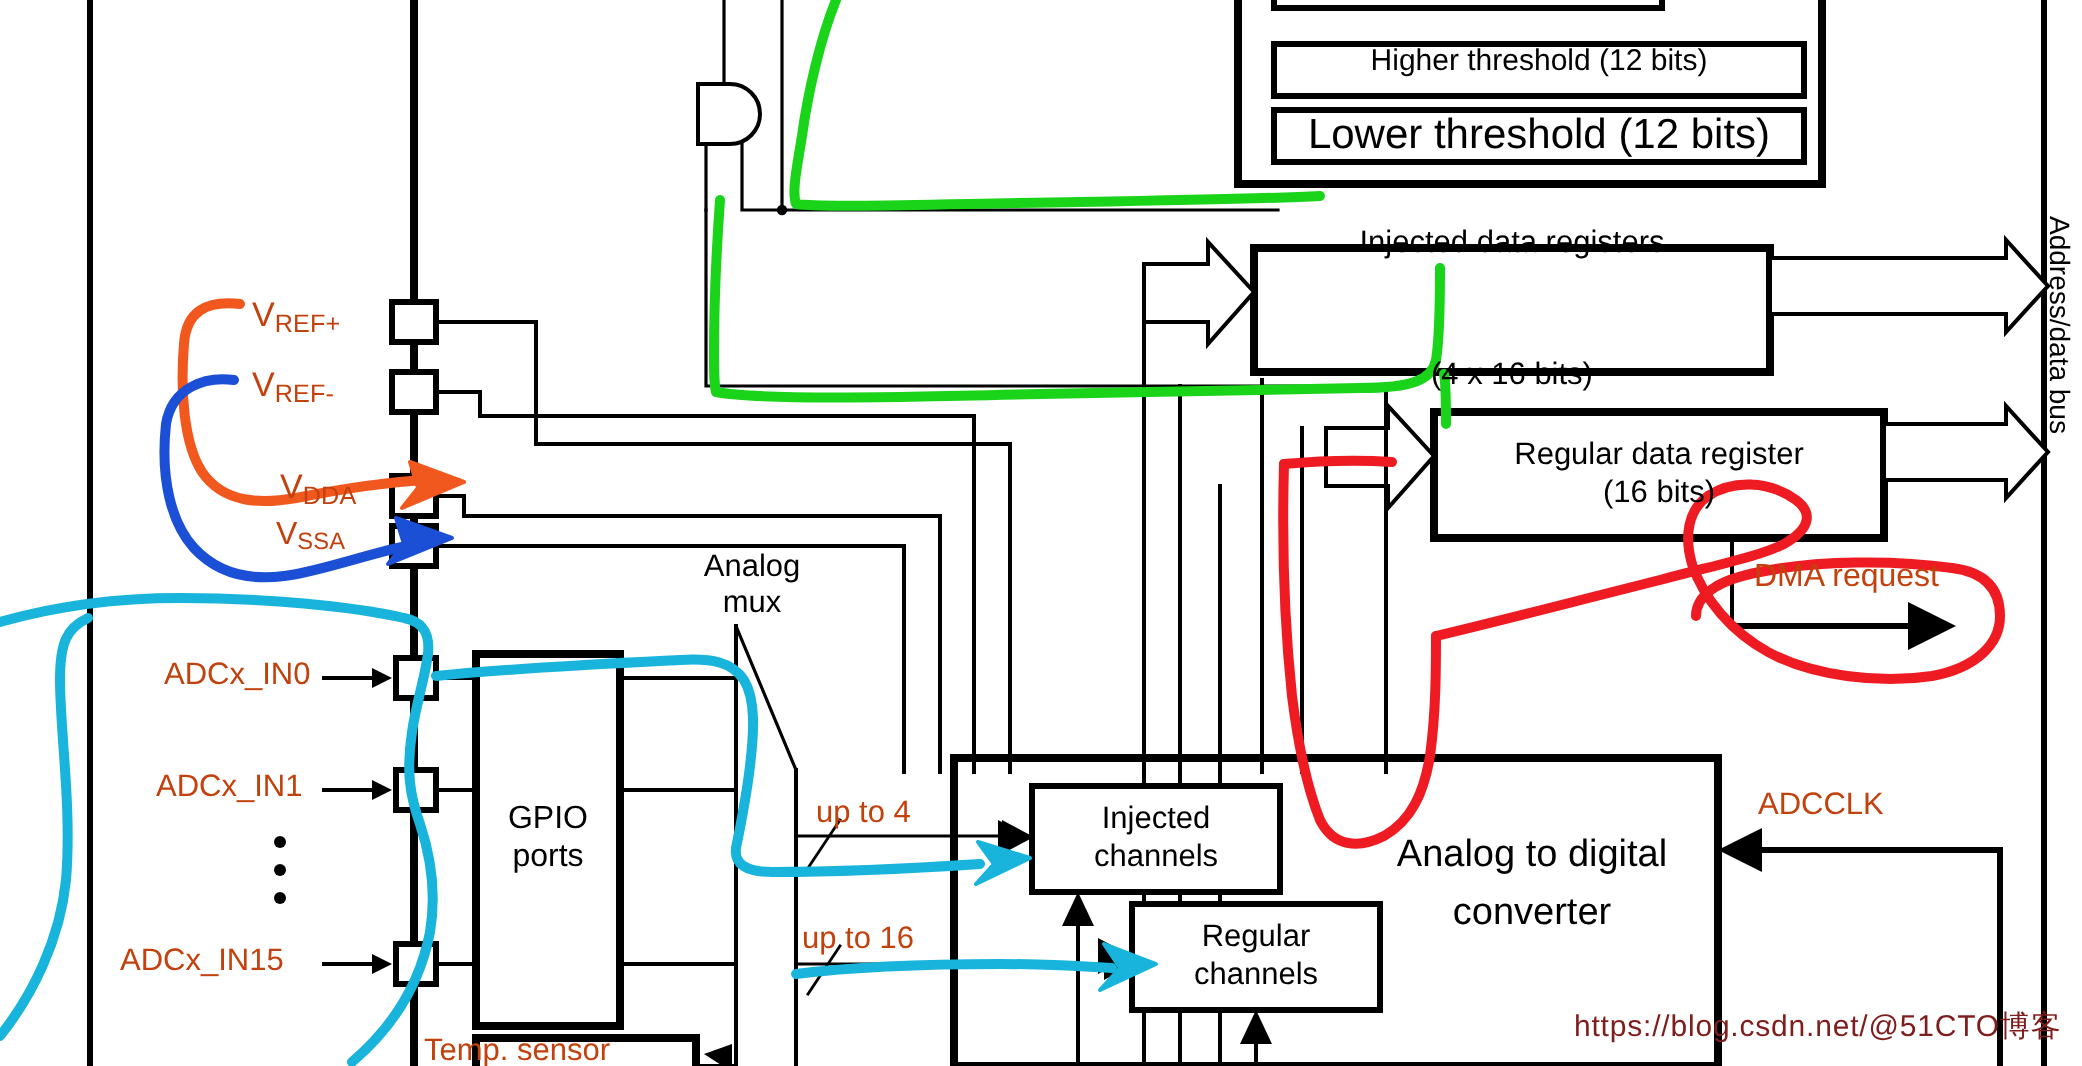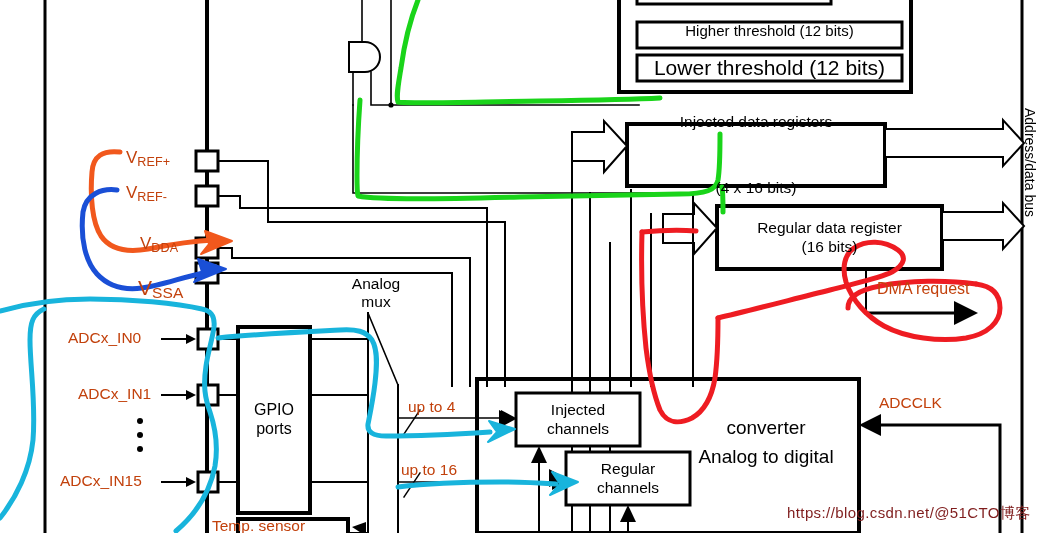--- a/index.html
+++ b/index.html
@@ -204,25 +204,25 @@
 
   <div class="lbl" style="left:126px;top:148px;font-size:17px;">
     <span>V</span><span class="sub">REF+</span>
   </div>
   <div class="lbl" style="left:126px;top:183px;font-size:17px;">
     <span>V</span><span class="sub">REF-</span>
   </div>
   <div class="lbl" style="left:140px;top:234px;font-size:17px;">
     <span>V</span><span class="sub">DDA</span>
   </div>
-  <div class="lbl" style="left:138px;top:259px;font-size:21px;margin-top:17px;">
+  <div class="lbl" style="left:138px;top:259px;font-size:16px;">
     <span>V</span><span class="sub">SSA</span>
   </div>
 
-  <div class="lbl" style="left:68px;top:329px;font-size:15.5px;">ADCx_IN0</div>
+  <div class="lbl" style="left:82px;top:329px;font-size:15.5px;">ADCx_IN0</div>
   <div class="lbl" style="left:78px;top:385px;font-size:15.5px;">ADCx_IN1</div>
   <div class="lbl" style="left:60px;top:472px;font-size:15.5px;">ADCx_IN15</div>
 
   <div style="position:absolute;left:135px;top:418px;width:10px;display:flex;flex-direction:column;
               align-items:center;gap:8px;">
     <span style="width:6px;height:6px;border-radius:50%;background:#000;display:block;"></span>
     <span style="width:6px;height:6px;border-radius:50%;background:#000;display:block;"></span>
     <span style="width:6px;height:6px;border-radius:50%;background:#000;display:block;"></span>
   </div>
 
@@ -244,22 +244,22 @@
   <div class="box-lbl" style="left:516px;top:393px;width:124px;height:53px;font-size:15.5px;">
     <span>Injected</span>
     <span>channels</span>
   </div>
   <div class="box-lbl" style="left:566px;top:452px;width:124px;height:53px;font-size:15.5px;">
     <span>Regular</span>
     <span>channels</span>
   </div>
 
   <div class="box-lbl" style="left:676px;top:400px;width:180px;height:84px;font-size:19px;line-height:1.55;">
+    <span>Analog to digital</span>
     <span>converter</span>
-    <span>Analog to digital</span>
   </div>
 
   <div class="lbl" style="left:877px;top:280px;font-size:16px;">DMA request</div>
 
   <div class="lbl" style="left:879px;top:394px;font-size:15.5px;">ADCCLK</div>
 
   <div class="vrot" style="left:1038px;top:108px;font-size:14px;">Address/data bus</div>
 
   <div class="wm" style="left:787px;top:504px;">https://blog.csdn.net/@51CTO博客</div>
 

